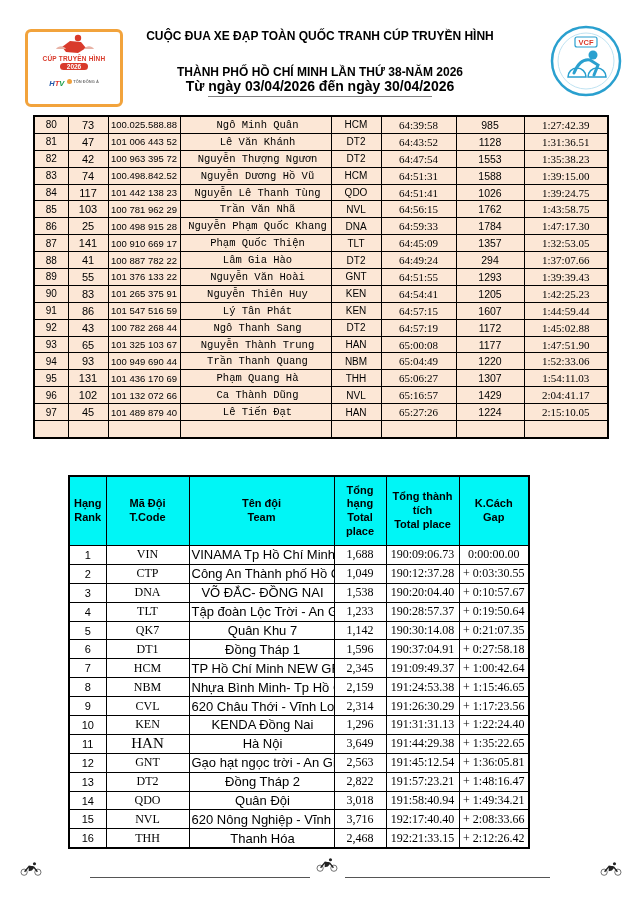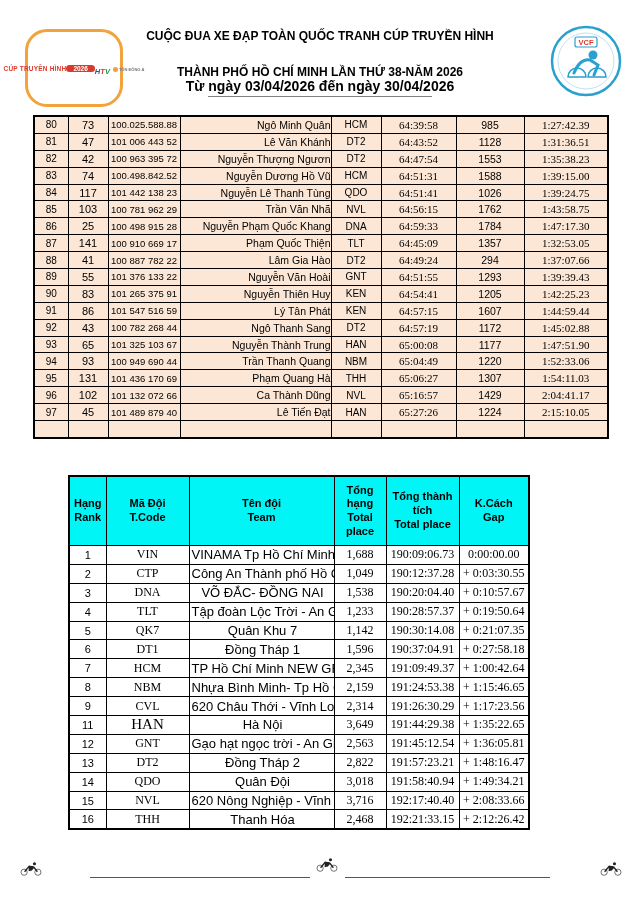--- a/index.html
+++ b/index.html
@@ -1,22 +1,22 @@
 <!DOCTYPE html>
 <html><head>
 <meta charset="utf-8">
 <style>
   html,body { margin:0; padding:0; background:#fff; }
   .page { position:relative; width:640px; height:905px; background:#ffffff; overflow:hidden;
           font-family:"Liberation Sans", sans-serif; color:#000; }
 
   
   .logo-left { position:absolute; left:25px; top:29px; width:92px; height:72px;
-               border:3px solid #f2a33c; border-radius:22px; background:#fff;
-               display:flex; flex-direction:row; align-items:center; justify-content:center; }
+               border:3px solid #f2a33c; border-radius:6px; background:#fff;
+               display:flex; flex-direction:column; align-items:center; }
   .logo-left .art { margin-top:1px; }
   .logo-left .cup { font-size:6.5px; font-weight:bold; color:#d93a2b; letter-spacing:.2px; white-space:nowrap; }
   .logo-left .year { font-size:6.5px; font-weight:bold; color:#fff; background:#d93a2b;
                      border-radius:4px; padding:0 7px; margin-top:1px; }
   .logo-left .sponsors { display:flex; align-items:center; gap:3px; margin-top:2px; }
   .htv b { font-style:italic; font-size:7.5px; }
   .htv b:nth-child(1){color:#2356a8;} .htv b:nth-child(2){color:#e0342b;} .htv b:nth-child(3){color:#1d9e4a;}
   .tda { display:flex; align-items:center; gap:1px; }
   .tda .dot { width:5px; height:5px; border-radius:50%; background:#f0a03c; display:inline-block; }
   .tda .txt { font-size:4px; color:#777; font-weight:bold; white-space:nowrap; }
@@ -30,21 +30,21 @@
   .logo-right { position:absolute; left:550px; top:25px; width:72px; height:72px; }
 
   
   table { border-collapse:collapse; table-layout:fixed; }
   td, th { border:1px solid #000; overflow:hidden; white-space:nowrap; }
   .t1 { position:absolute; left:33px; top:115px; width:574px; border:2px solid #000; }
   .t1 td { height:15.9px; text-align:center; background:#fce7d6; font-size:10px; padding:0; }
   .t1 td:nth-child(1){ font-size:10px; }
   .t1 td:nth-child(2){ font-size:11px; }
   .t1 td:nth-child(3){ font-size:9.5px; }
-  .t1 td:nth-child(4){ text-align:right; padding-left:4px; font-size:10.5px; }
+  .t1 td:nth-child(4){ text-align:center; padding-left:4px; font-size:10.5px;font-family:Liberation Mono, monospace; }
   .t1 td:nth-child(5){ font-size:10px; }
   .t1 td:nth-child(6){ font-family:"Liberation Serif", serif; font-size:11px; }
   .t1 td:nth-child(7){ font-size:10.5px; }
   .t1 td:nth-child(8){ font-family:"Liberation Serif", serif; font-size:11px; }
 
   
   .t2 { position:absolute; left:68px; top:475px; width:460px; border:2px solid #000; }
   .t2 th { height:68px; background:#00f6f6; font-size:11px; font-weight:bold; text-align:center;
            vertical-align:middle; white-space:normal; line-height:1.25; padding:0 1px; }
   .t2 td { height:17.9px; background:#fff; text-align:center; font-size:11px; padding:0; }
@@ -392,20 +392,28 @@
           <td>191:24:53.38</td>
           <td>+ 1:15:46.65</td>
         </tr>
         <tr>
           <td>9</td>
           <td>CVL</td>
           <td>620 Châu Thới - Vĩnh Long</td>
           <td>2,314</td>
           <td>191:26:30.29</td>
           <td>+ 1:17:23.56</td>
+        </tr>
+        <tr>
+          <td>10</td>
+          <td>KEN</td>
+          <td> KENDA Đồng Nai</td>
+          <td>1,296</td>
+          <td>191:31:31.13</td>
+          <td>+ 1:22:24.40</td>
         </tr>
         <tr>
           <td>11</td>
           <td class="big-code">HAN</td>
           <td>Hà Nội</td>
           <td>3,649</td>
           <td>191:44:29.38</td>
           <td>+ 1:35:22.65</td>
         </tr>
         <tr>

